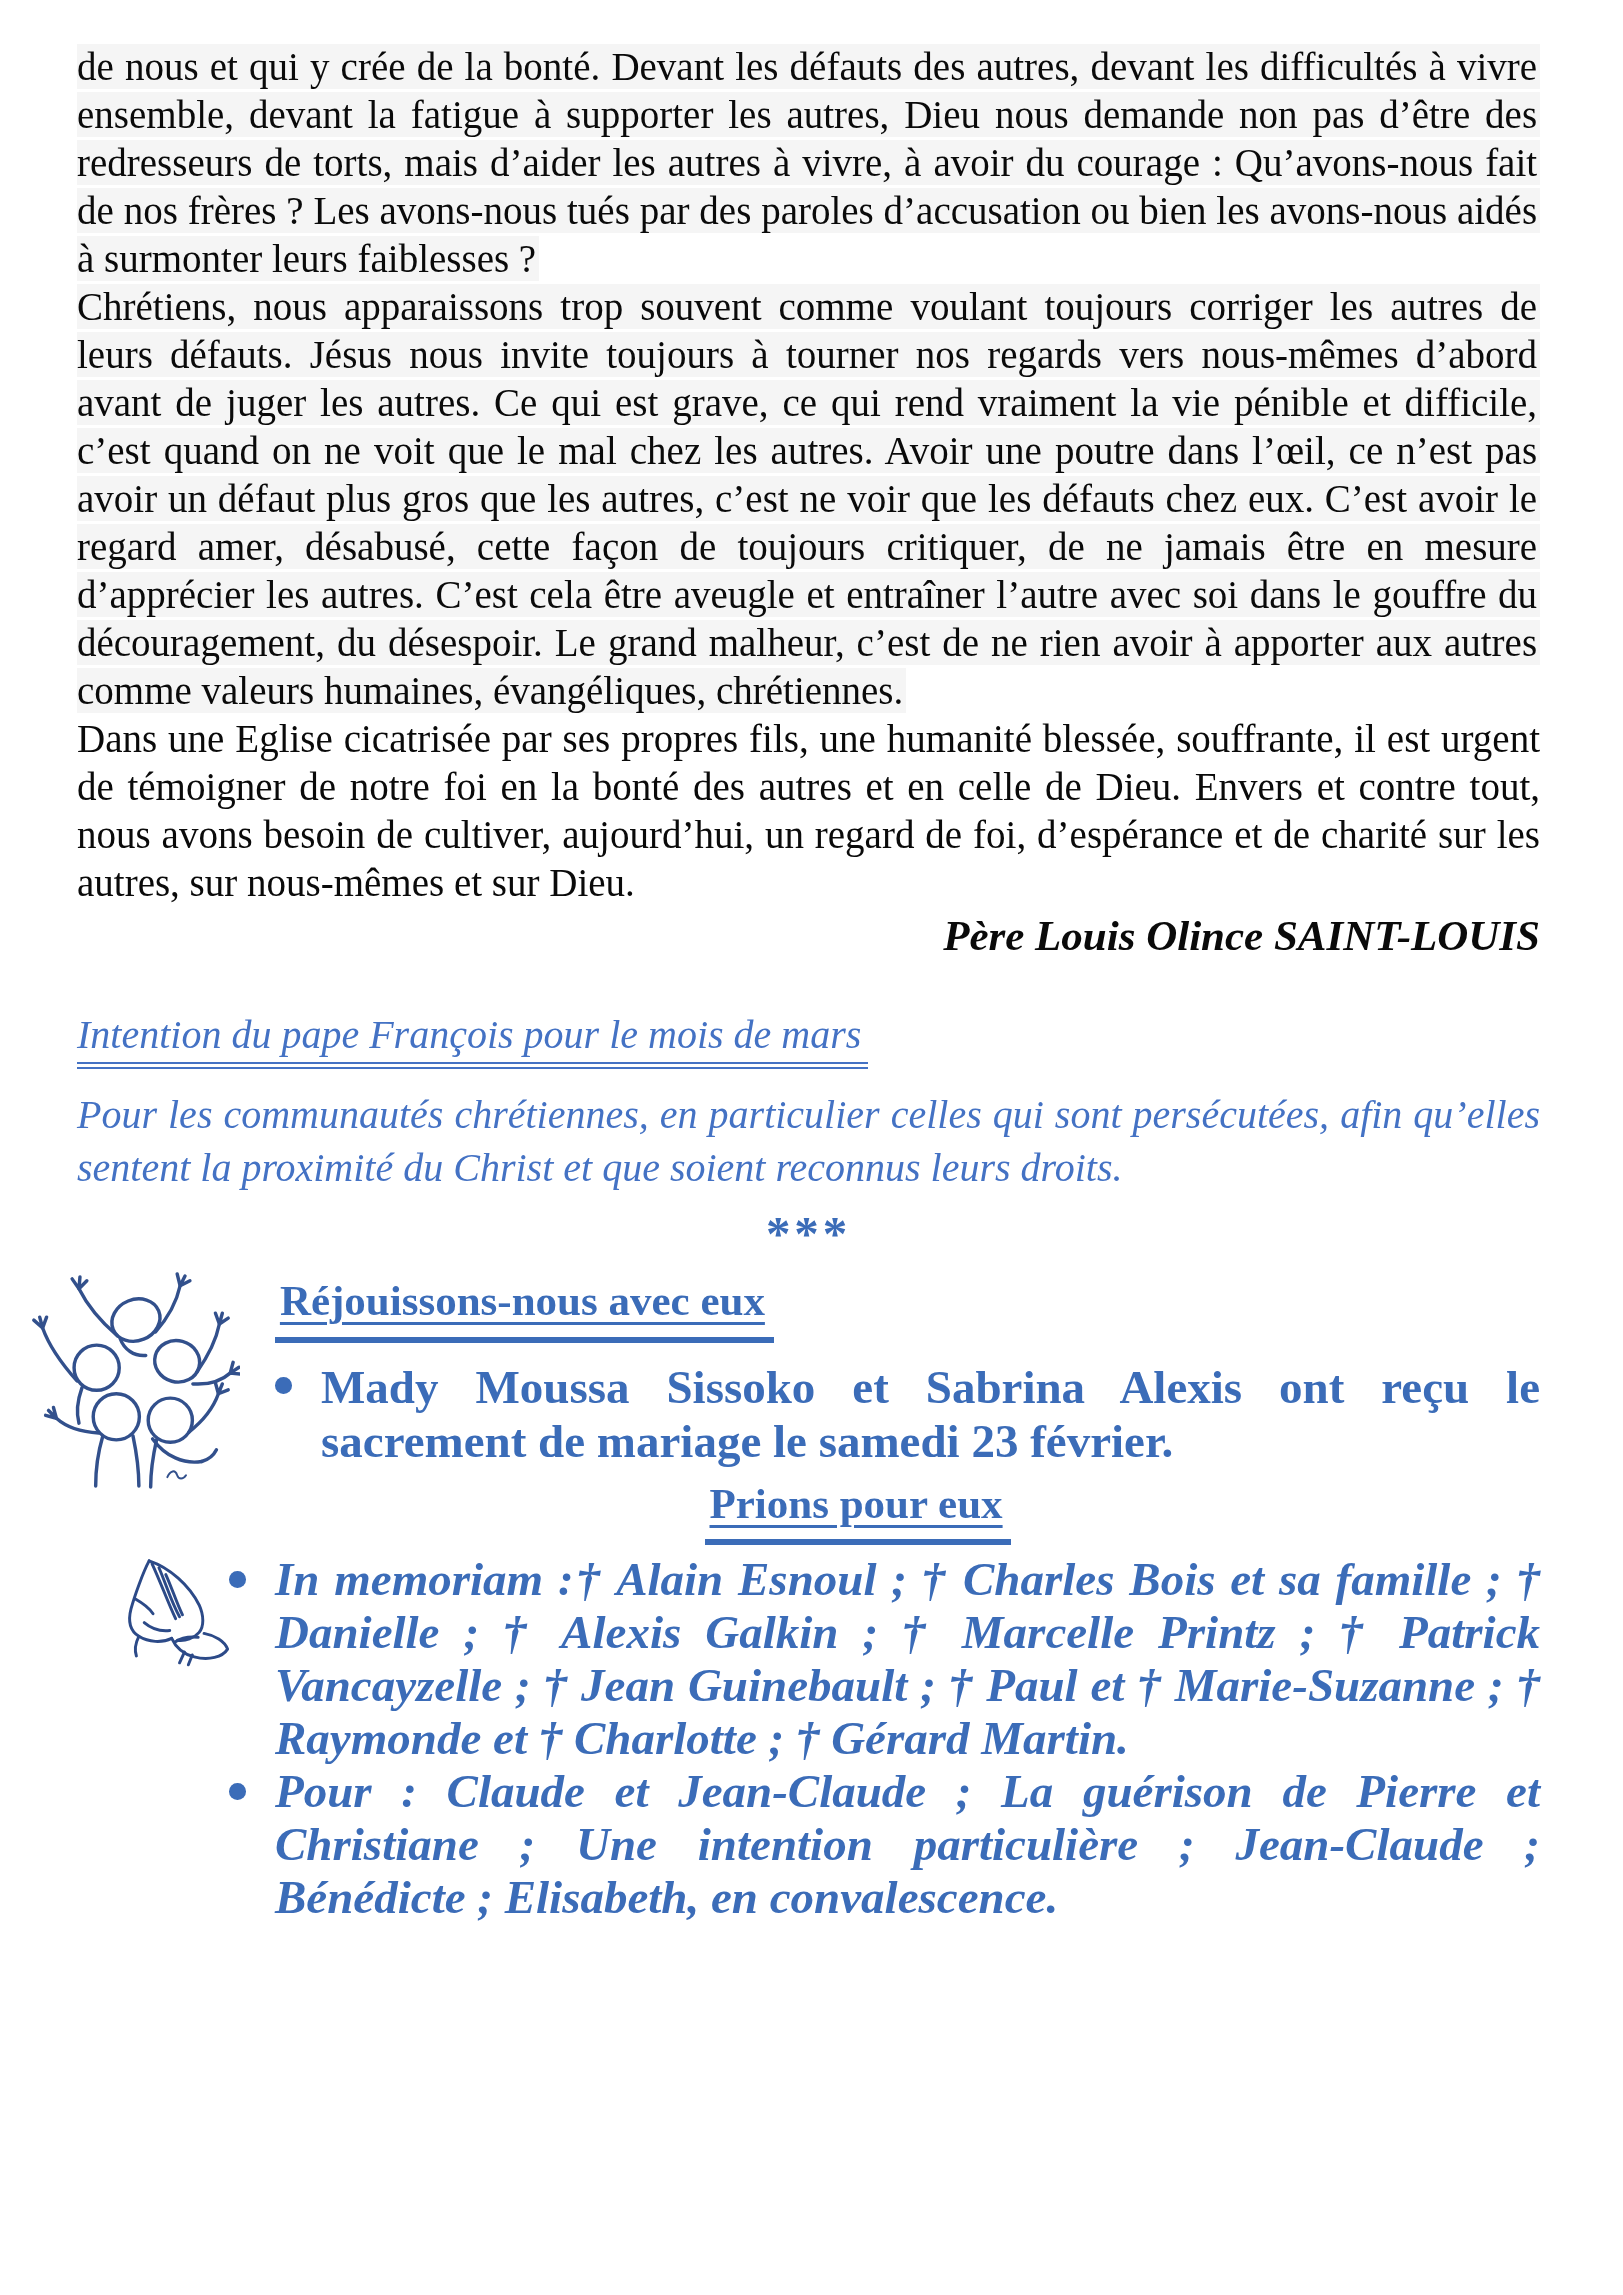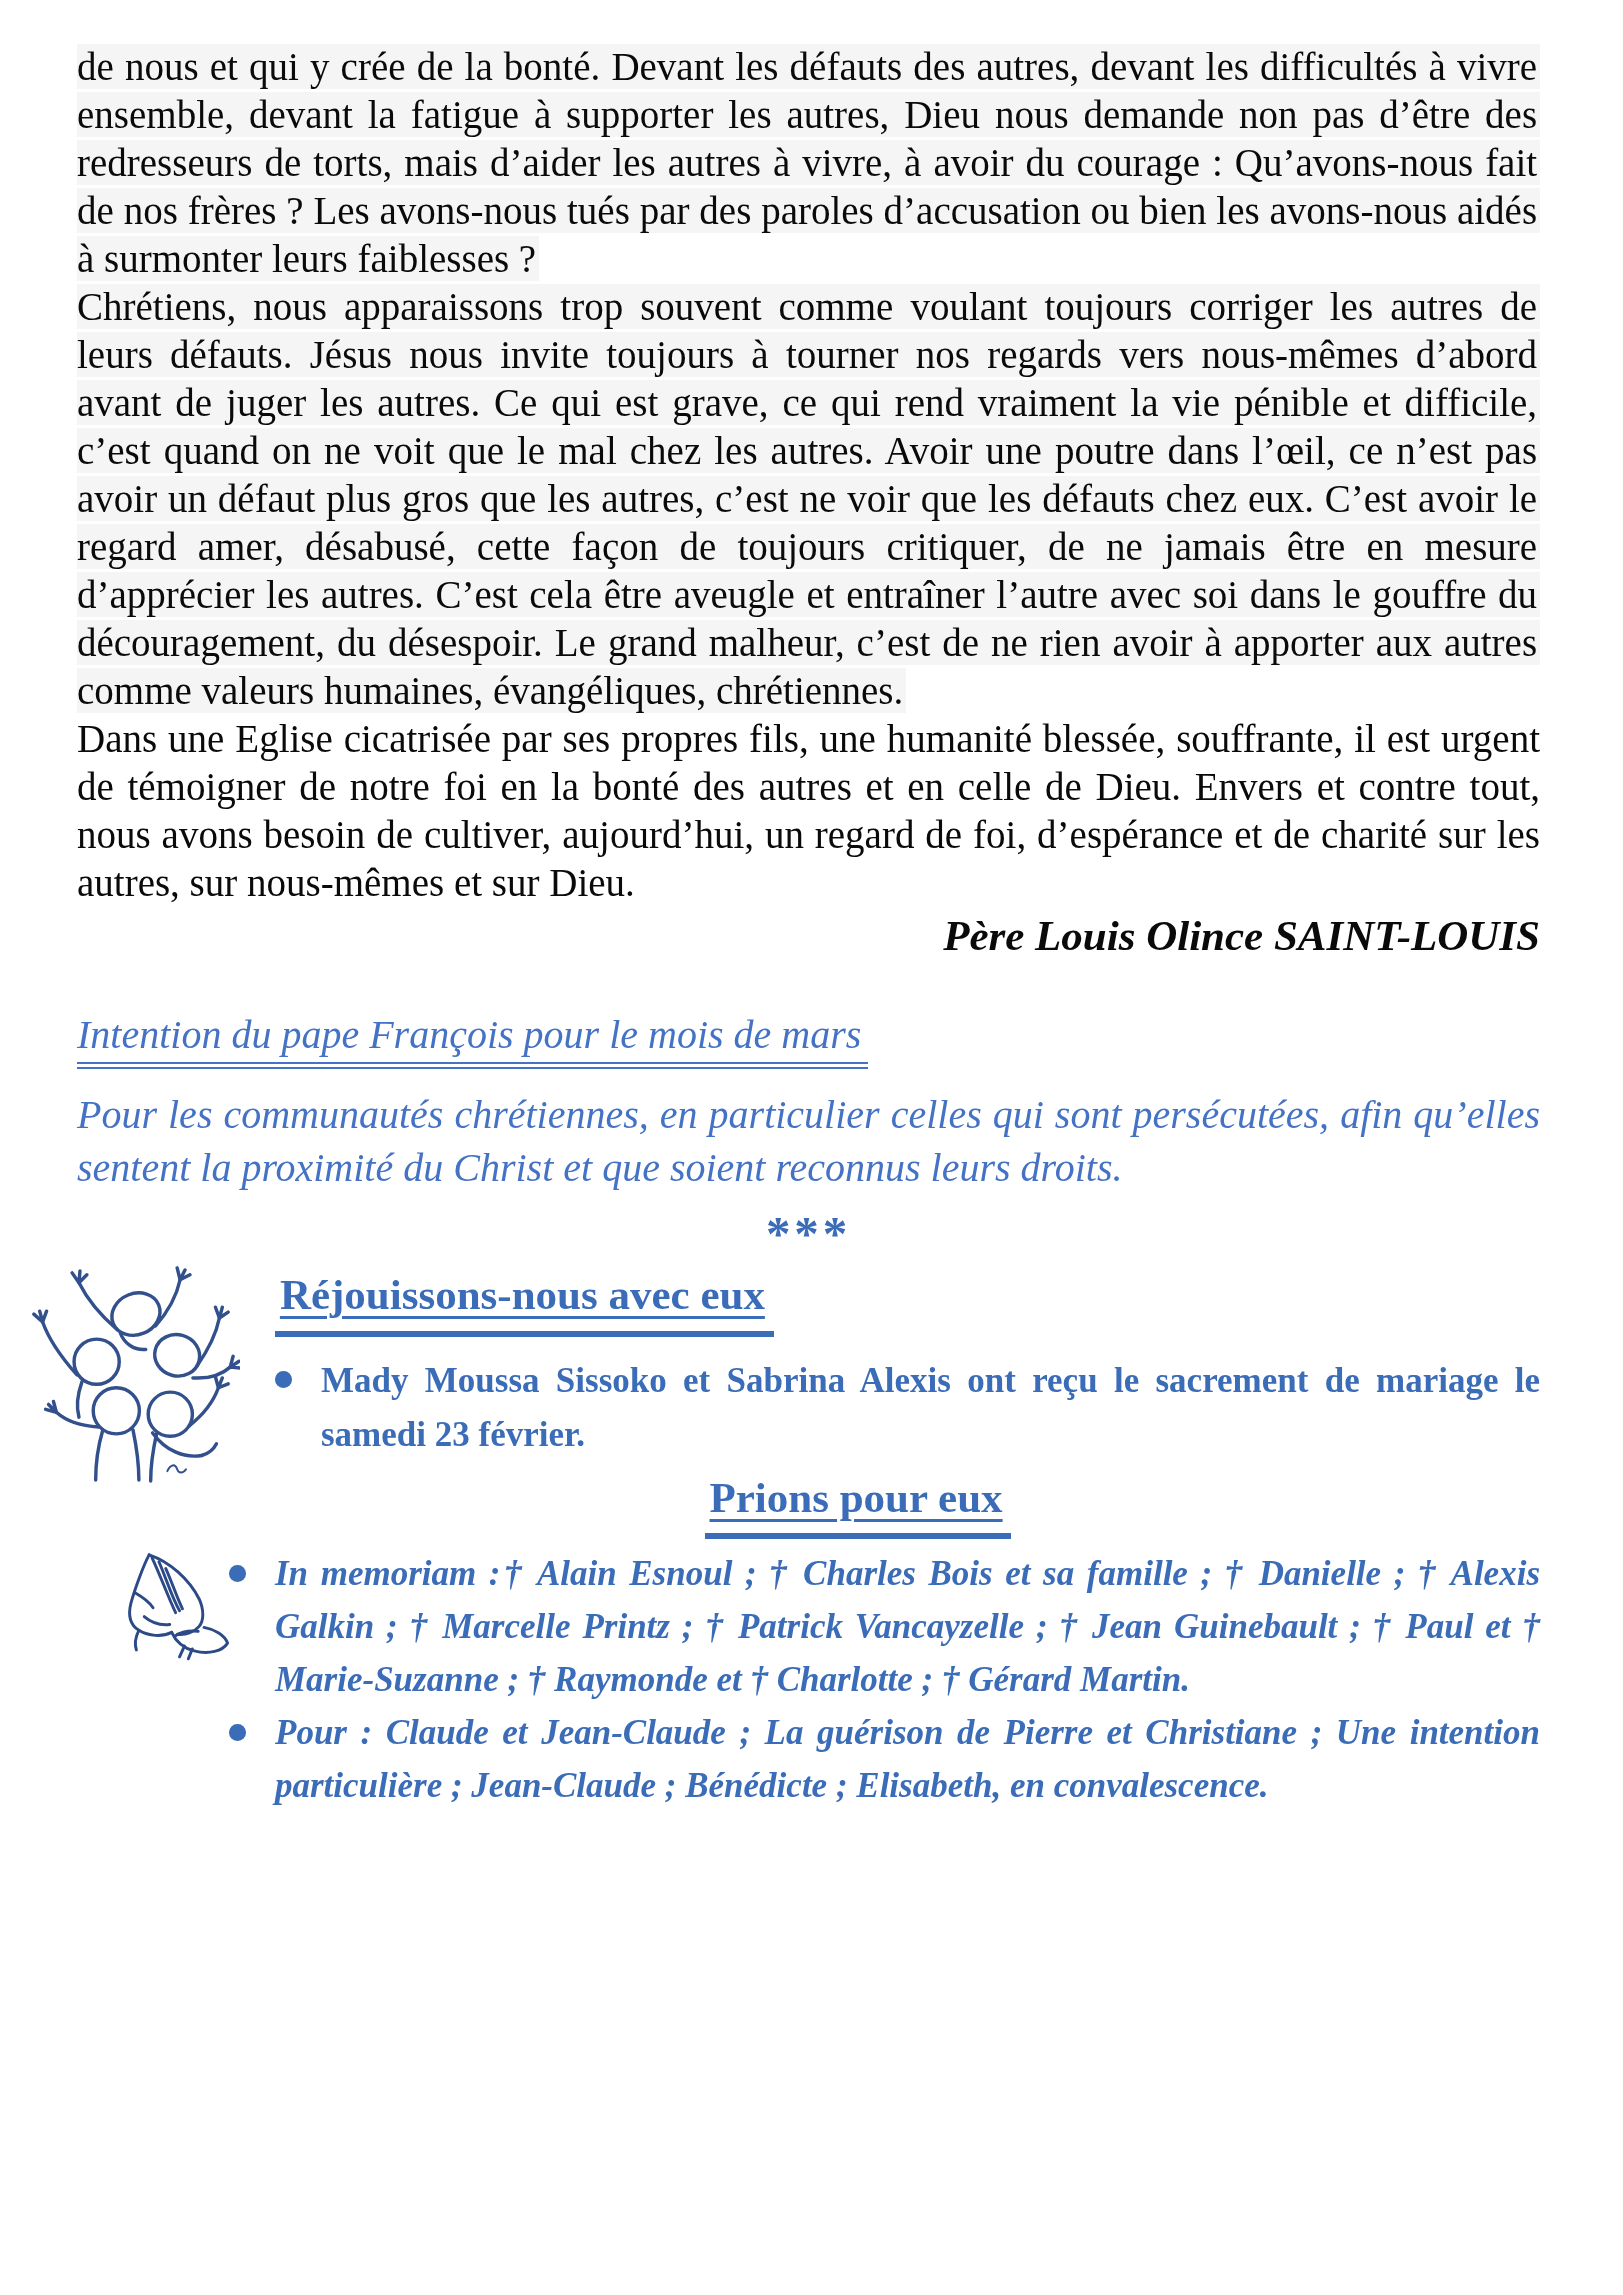--- a/index.html
+++ b/index.html
@@ -44,32 +44,32 @@
   
   .blue-h { color:#3b6cb8; font-weight:bold; font-size:43px; line-height:55px; }
   .hu {
     display:inline-block;
     text-decoration:underline;
     text-decoration-thickness:2.5px;
     text-underline-offset:7.4px;
     border-bottom:6.4px solid #3b6cb8;
     padding:0 8.8px 8.8px 4.9px;
   }
-  .rejoice { position:relative; margin-top:8px; }
+  .rejoice { position:relative; margin-top:14px; }
   .rejoice .blue-h { margin-left:198px; }
   .rejoice ul { margin:16.7px 0 0 244px; list-style:none; }
   .rejoice-svg { position:absolute; left:-53px; top:-5.9px; width:216px; height:225px; }
   .pray { position:relative; margin-top:7.9px; }
   .pray .blue-h { margin-left:99px;text-align:center; }
   .pray ul { margin:7.9px 0 0 198px; list-style:none;font-style:italic; }
   .pray-svg { position:absolute; left:23.6px; top:78px; width:135px; height:125px; }
   .blue-li {
     position:relative;
     color:#3b6cb8; font-weight:bold;
-    font-size:35px; line-height:53px;
+    font-size:47px; line-height:53px;
     text-align:justify;
   }
   .rejoice .blue-li { line-height:54px; }
   .blue-li::before {
     content:"";
     position:absolute; left:-46px; top:17.7px;
     width:16.7px; height:16.7px; border-radius:50%;
     background:#3b6cb8;
   }
   .line-art { stroke-linecap:round; stroke-linejoin:round; fill:none; }

